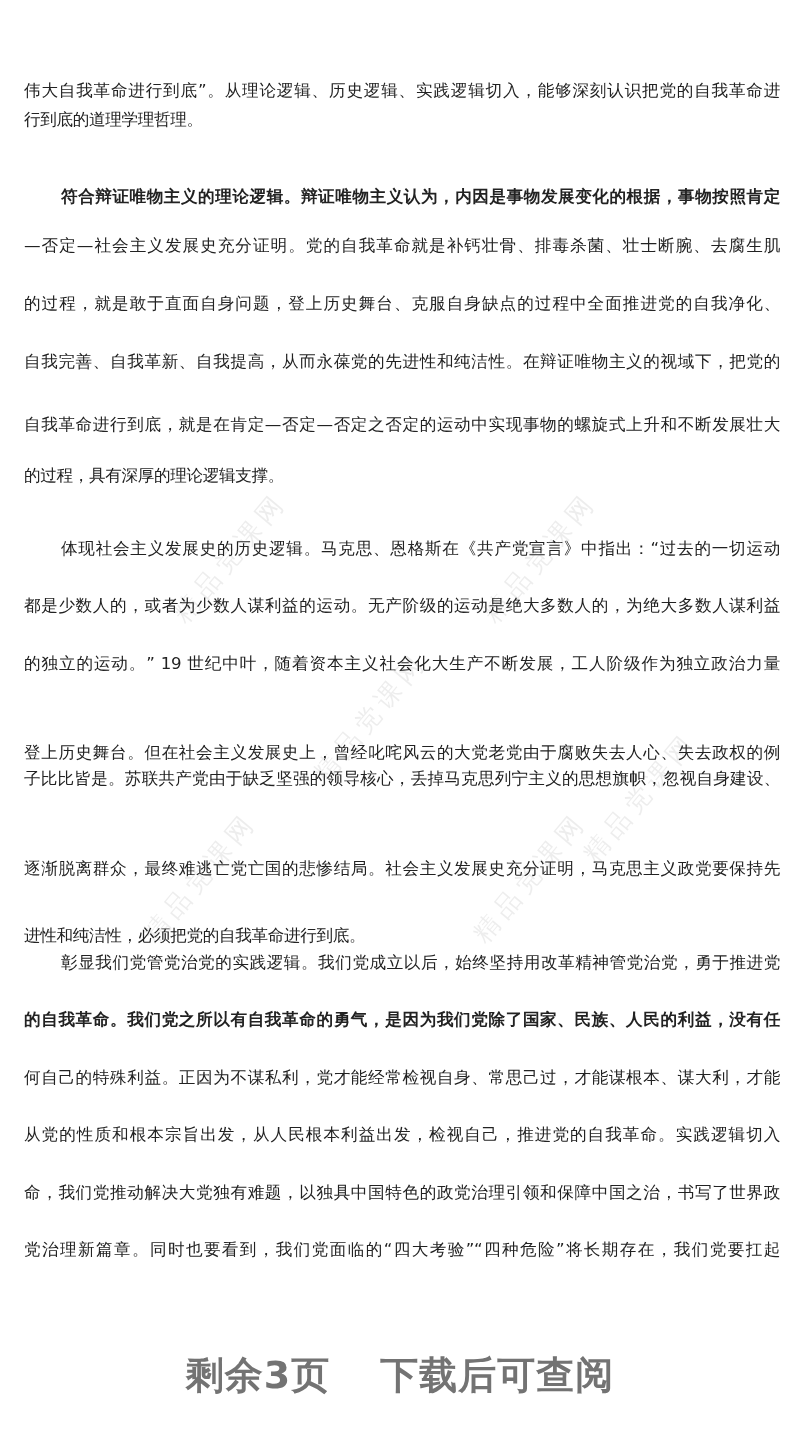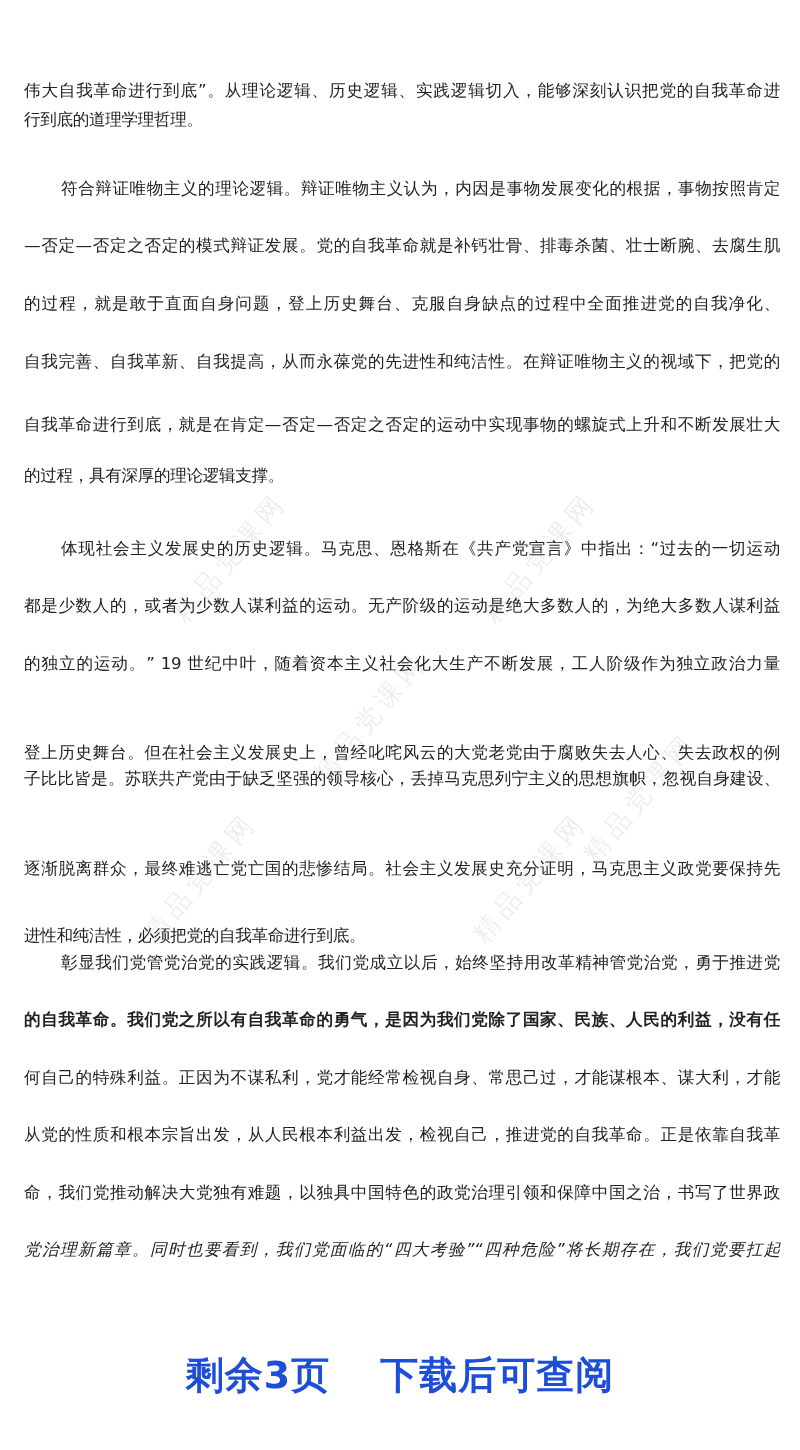--- a/index.html
+++ b/index.html
@@ -6,56 +6,56 @@
     body { width: 800px; height: 1450px; position: relative; overflow: hidden;
            font-family: "DejaVu Sans", "Liberation Sans", sans-serif; color: #222222; }
     .page { position: absolute; left: 0; top: 0; width: 800px; height: 1450px; }
     .line { position: absolute; left: 24px; width: 756px; font-size: 16.6px; line-height: 22px;
             white-space: nowrap; letter-spacing: -0.35px; text-align: justify; text-align-last: justify; }
     .line.indent { left: 61px; width: 719px; }
     .line.last { text-align-last: left; }
     .watermark { position: absolute; font-size: 26px; color: rgba(0,0,0,0.07); transform: rotate(-50deg);
                  white-space: nowrap; letter-spacing: 6px; pointer-events: none; }
     .footer { position: absolute; top: 1350px; left: 0; width: 800px; text-align: center;
-              font-size: 38px; font-weight: bold; color: #1d4ed8; letter-spacing: 1px; }
+              font-size: 38px; font-weight: bold; color: #737373; letter-spacing: 1px; }
     .footer span { display: inline-block; }
     .footer .gap { width: 50px; }
   </style>
 </head>
 <body>
 
 <div class="page">
   <div id="watermarks">
       <div class="watermark" style="left: 150px; top: 540px;">精品党课网</div>
       <div class="watermark" style="left: 460px; top: 540px;">精品党课网</div>
       <div class="watermark" style="left: 290px; top: 700px;">精品党课网</div>
       <div class="watermark" style="left: 560px; top: 780px;">精品党课网</div>
       <div class="watermark" style="left: 120px; top: 860px;">精品党课网</div>
       <div class="watermark" style="left: 450px; top: 860px;">精品党课网</div>
     </div>
   <div id="lines">
       <div class="line" style="top: 48px; margin-top: 32px;">伟大自我革命进行到底”。从理论逻辑、历史逻辑、实践逻辑切入，能够深刻认识把党的自我革命进</div>
       <div class="line last" style="top: 109px;">行到底的道理学理哲理。</div>
-      <div class="line indent" style="top: 178px;">符合辩证唯物主义的理论逻辑。辩证唯物主义认为，内因是事物发展变化的根据，事物按照肯定</div>
-      <div class="line" style="top: 235px;">—否定—否定之否定的模式辩证发展。党的自我革命就是补钙壮骨、排毒杀菌、壮士断腕、去腐生肌</div>
+      <div class="line indent" style="top: 186px; font-weight: bold;">符合辩证唯物主义的理论逻辑。辩证唯物主义认为，内因是事物发展变化的根据，事物按照肯定</div>
+      <div class="line" style="top: 235px;">—否定—社会主义发展史充分证明。党的自我革命就是补钙壮骨、排毒杀菌、壮士断腕、去腐生肌</div>
       <div class="line" style="top: 293px;">的过程，就是敢于直面自身问题，登上历史舞台、克服自身缺点的过程中全面推进党的自我净化、</div>
       <div class="line" style="top: 351px;">自我完善、自我革新、自我提高，从而永葆党的先进性和纯洁性。在辩证唯物主义的视域下，把党的</div>
       <div class="line" style="top: 404px; margin-top: 10px;">自我革命进行到底，就是在肯定—否定—否定之否定的运动中实现事物的螺旋式上升和不断发展壮大</div>
       <div class="line last" style="top: 465px;">的过程，具有深厚的理论逻辑支撑。</div>
       <div class="line indent" style="top: 538px;">体现社会主义发展史的历史逻辑。马克思、恩格斯在《共产党宣言》中指出：“过去的一切运动</div>
       <div class="line" style="top: 595px;">都是少数人的，或者为少数人谋利益的运动。无产阶级的运动是绝大多数人的，为绝大多数人谋利益</div>
       <div class="line" style="top: 653px;">的独立的运动。” 19 世纪中叶，随着资本主义社会化大生产不断发展，工人阶级作为独立政治力量</div>
       <div class="line" style="top: 710px; margin-top: 32px;">登上历史舞台。但在社会主义发展史上，曾经叱咤风云的大党老党由于腐败失去人心、失去政权的例</div>
       <div class="line" style="top: 768px;">子比比皆是。苏联共产党由于缺乏坚强的领导核心，丢掉马克思列宁主义的思想旗帜，忽视自身建设、</div>
       <div class="line" style="top: 858px;">逐渐脱离群众，最终难逃亡党亡国的悲惨结局。社会主义发展史充分证明，马克思主义政党要保持先</div>
       <div class="line last" style="top: 925px;">进性和纯洁性，必须把党的自我革命进行到底。</div>
       <div class="line indent" style="top: 952px;">彰显我们党管党治党的实践逻辑。我们党成立以后，始终坚持用改革精神管党治党，勇于推进党</div>
       <div class="line" style="top: 1009px; font-weight: bold;">的自我革命。我们党之所以有自我革命的勇气，是因为我们党除了国家、民族、人民的利益，没有任</div>
       <div class="line" style="top: 1067px;">何自己的特殊利益。正因为不谋私利，党才能经常检视自身、常思己过，才能谋根本、谋大利，才能</div>
-      <div class="line" style="top: 1124px;">从党的性质和根本宗旨出发，从人民根本利益出发，检视自己，推进党的自我革命。正是依靠自我革</div>
+      <div class="line" style="top: 1124px;">从党的性质和根本宗旨出发，从人民根本利益出发，检视自己，推进党的自我革命。实践逻辑切入</div>
       <div class="line" style="top: 1182px;">命，我们党推动解决大党独有难题，以独具中国特色的政党治理引领和保障中国之治，书写了世界政</div>
-      <div class="line" style="top: 1239px; font-style: italic;">党治理新篇章。同时也要看到，我们党面临的“四大考验”“四种危险”将长期存在，我们党要扛起</div>
+      <div class="line" style="top: 1239px;">党治理新篇章。同时也要看到，我们党面临的“四大考验”“四种危险”将长期存在，我们党要扛起</div>
     </div>
 
   <div class="footer">
     <span>剩余3页</span><span class="gap"></span><span>下载后可查阅</span>
   </div>
 </div>
 
 </body></html>

